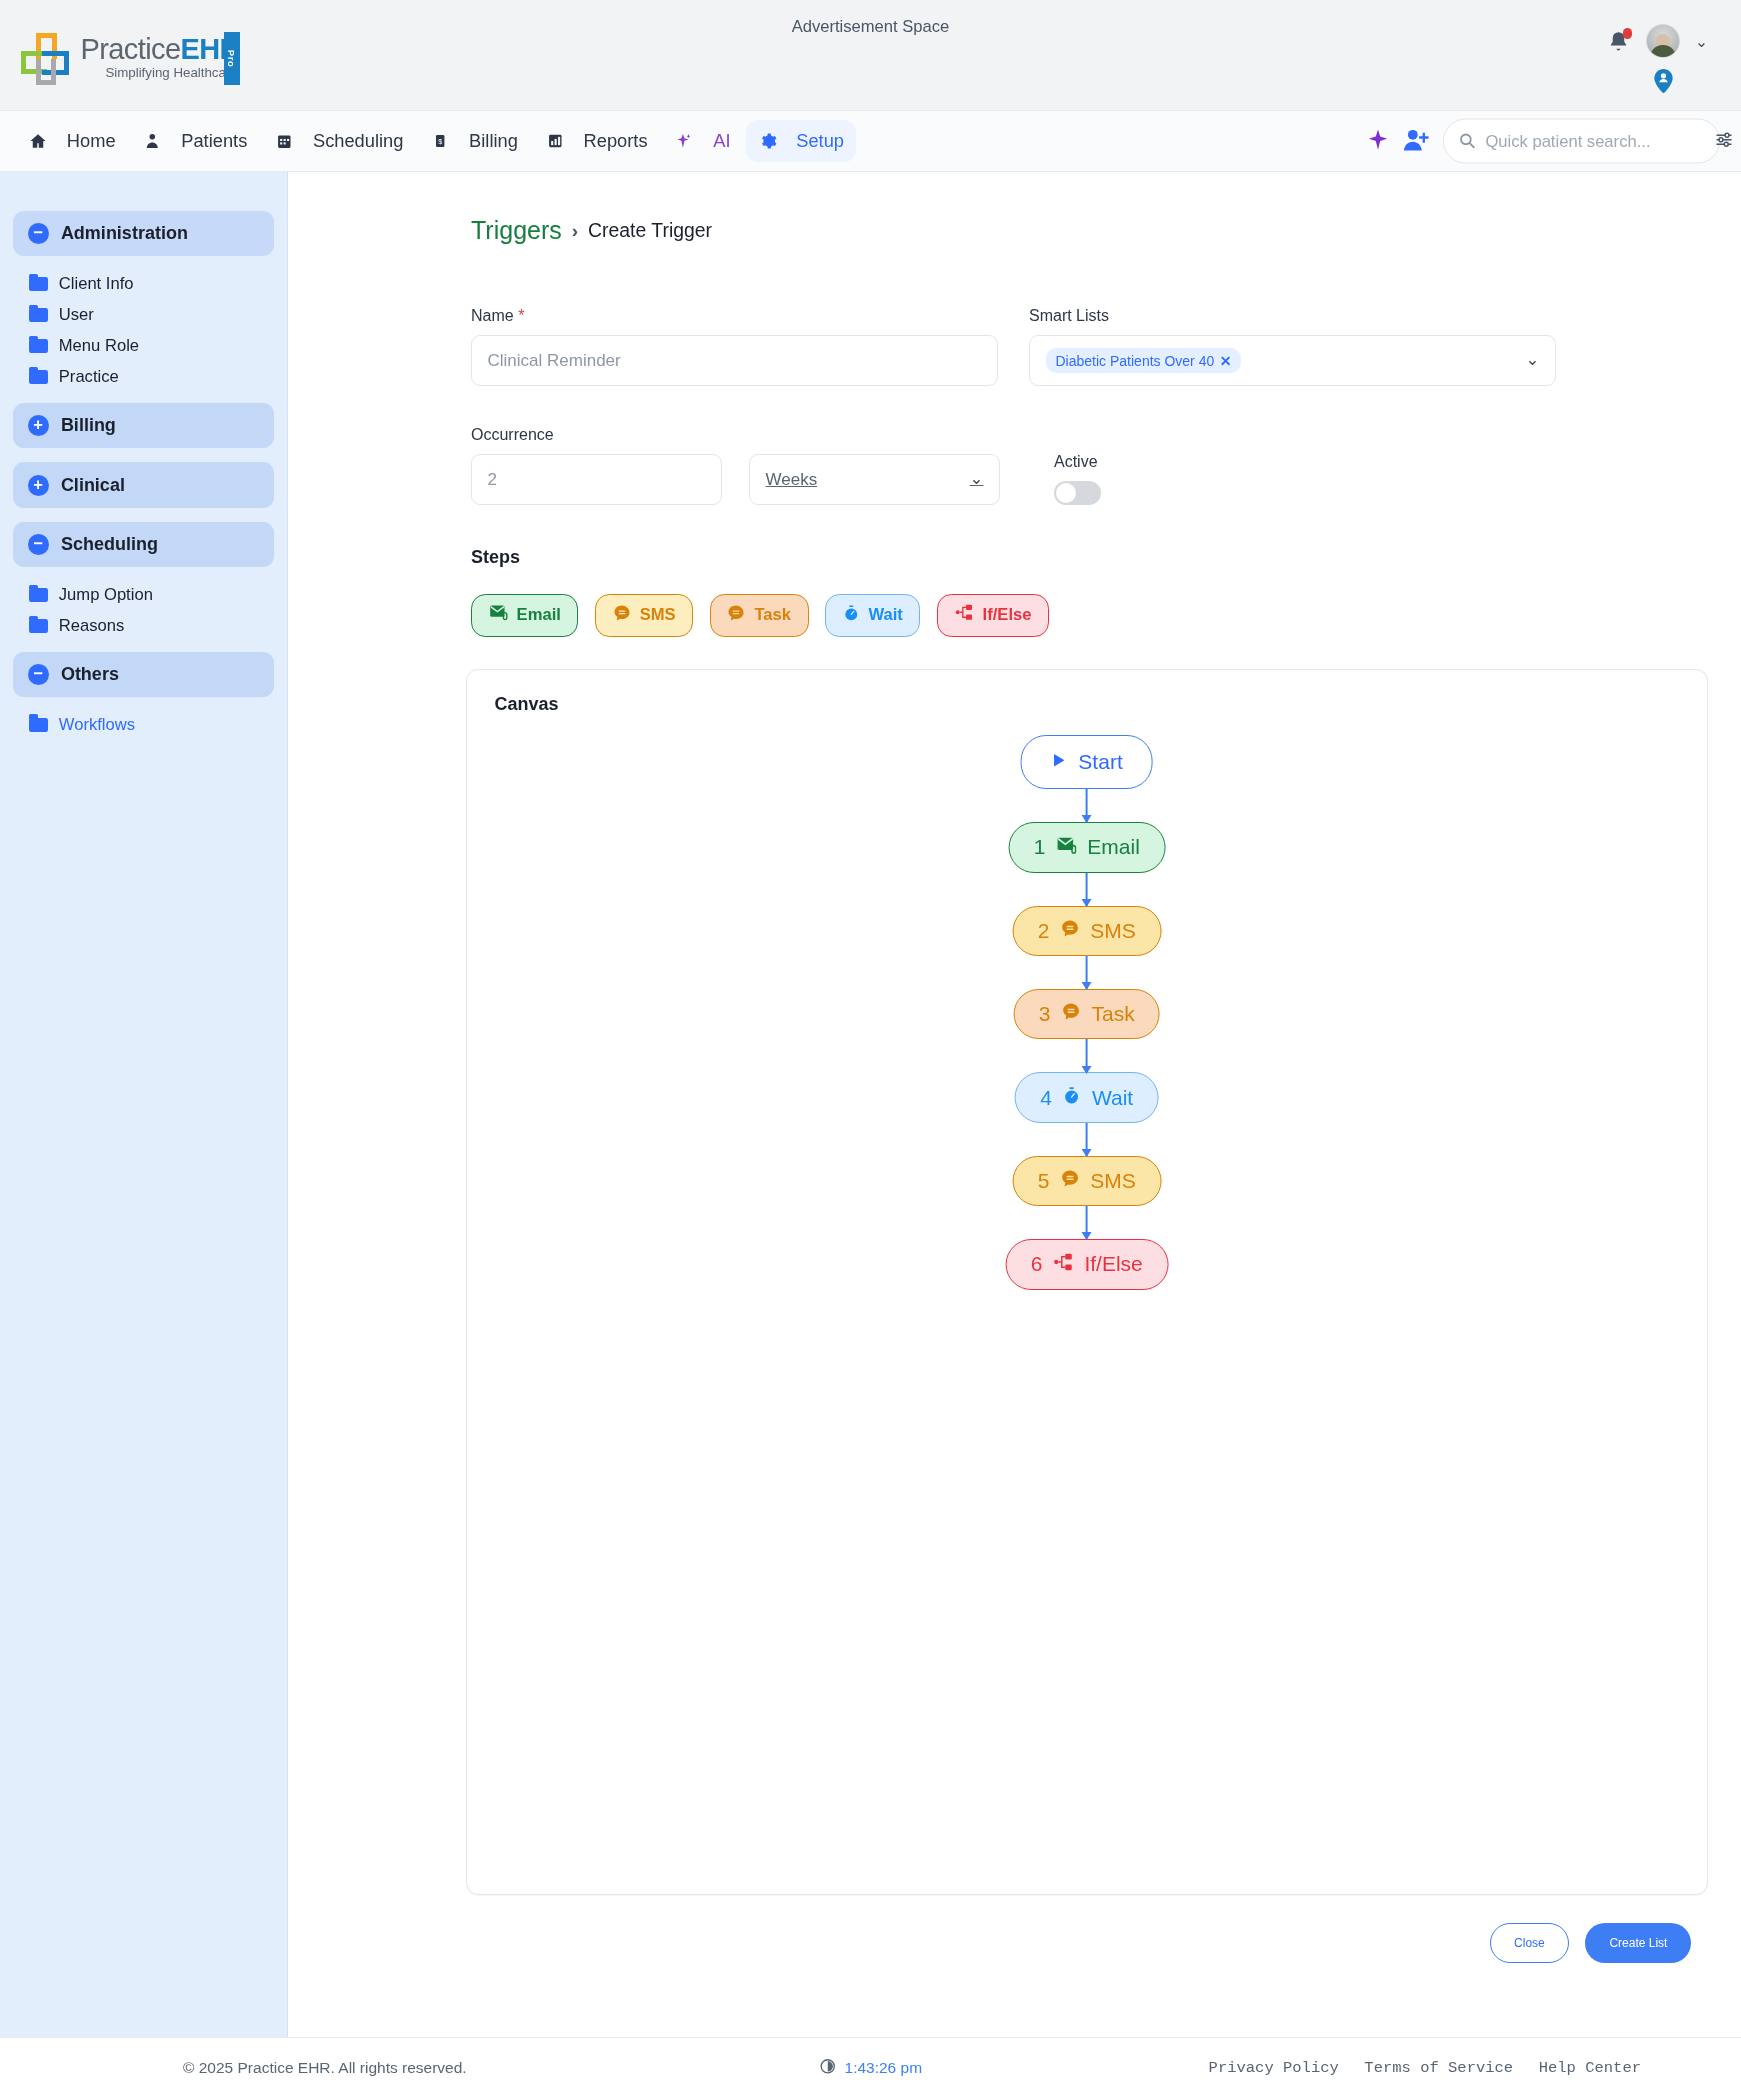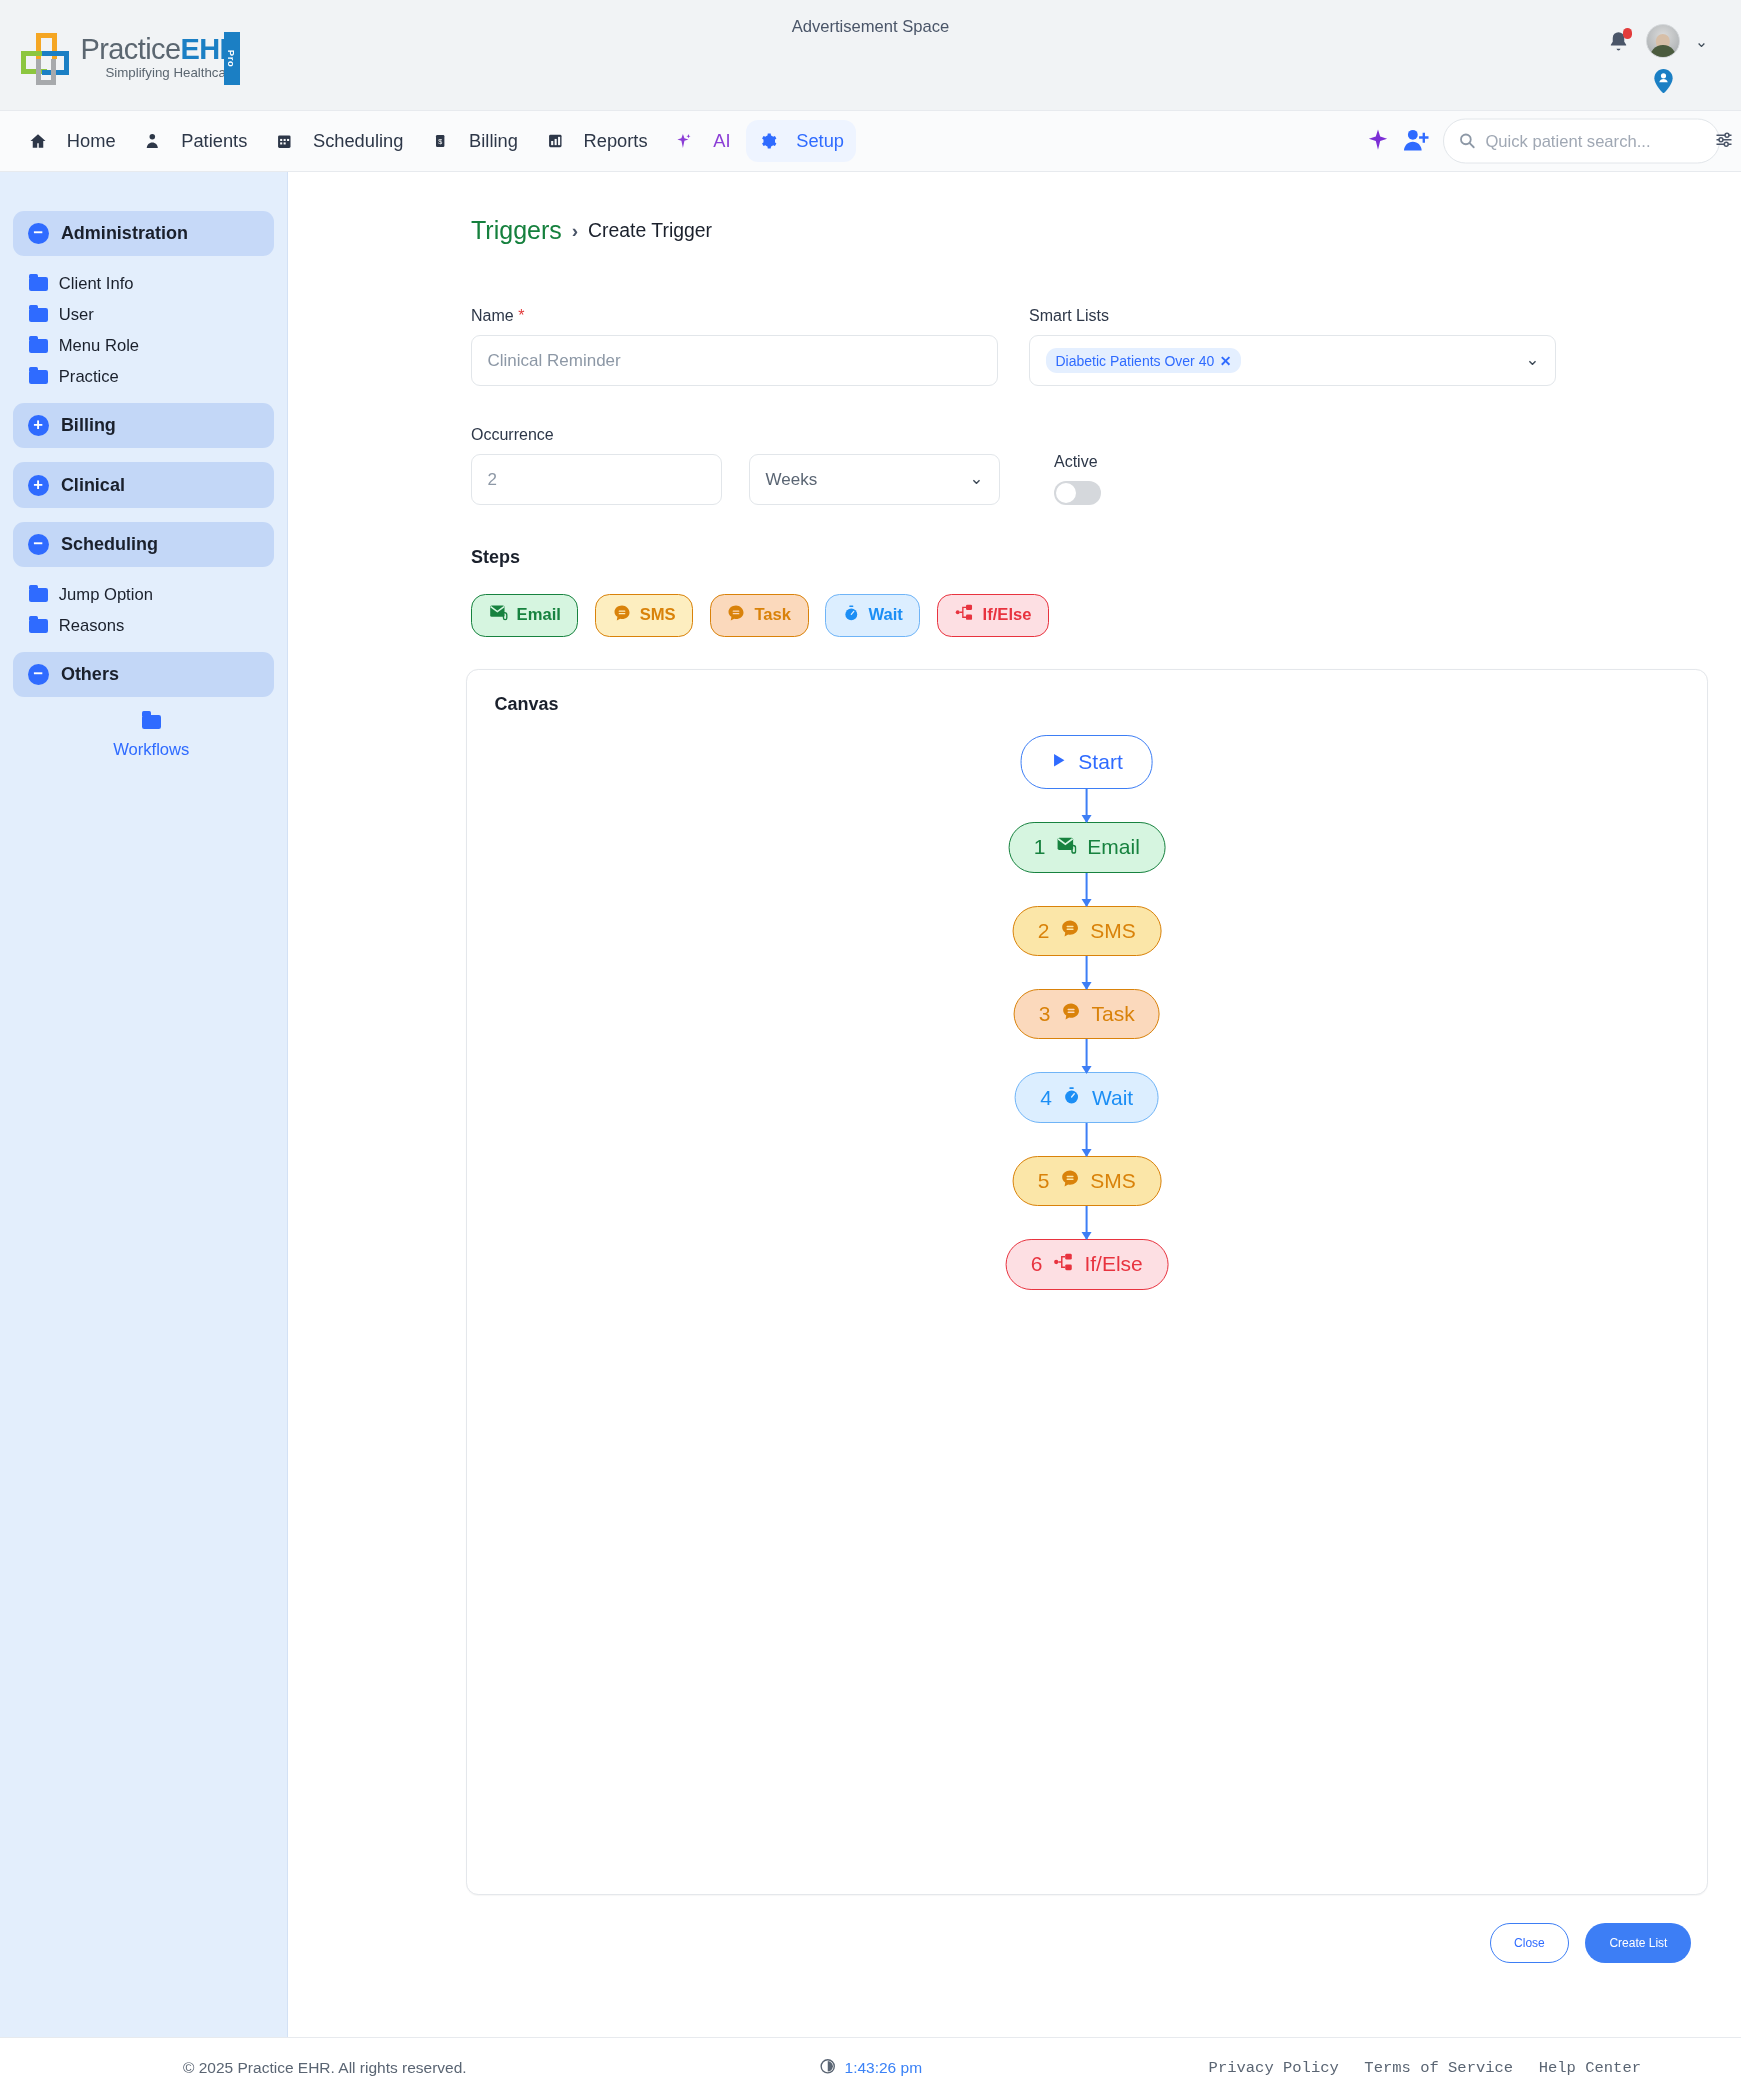--- a/index.html
+++ b/index.html
@@ -133,21 +133,21 @@
     display: flex; align-items: center; justify-content: center;
     font-size: 16.6px; font-weight: 700; line-height: 1;
     flex: 0 0 auto;
   }
   .sb-children { padding: 7.8px 0 10px 15.5px; }
   .sb-child {
     display: flex; align-items: center; gap: 11px;
     font-size: 16.6px; color: #1a202c;
     padding: 5.5px 0; cursor: pointer;
   }
-  .sb-child.current { color: #2f6bff; flex-direction: column; }
+  .sb-child.current { color: #2f6bff; }
   .folder {
     width: 19px; height: 14.4px; flex: 0 0 auto;
     background: #2f6bff; border-radius: 2.2px; position: relative;
   }
   .folder::before {
     content: ""; position: absolute; left: 0; top: -3.3px;
     width: 9px; height: 4.4px; background: #2f6bff; border-radius: 1.7px 1.7px 0 0;
   }
 
   .content {
@@ -193,21 +193,21 @@
   .chev { color: #3d4a57; font-size: 16.6px; line-height: 1; }
 
   .row2 { display: flex; align-items: flex-end; gap: 27px; margin-top: 40px; }
   .fld-occ { width: 251px; }
   .fld-unit { width: 251px; }
   .select {
     width: 100%; height: 51px;
     border: 0.6px solid #e2e6ea; border-radius: 9px;
     background: #fff; padding: 0 15.5px;
     display: flex; align-items: center; justify-content: space-between;
-    font-size: 17px; color: #5a6573; cursor: pointer;
+    font-size: 17px; color: #5a6573; cursor: pointer; text-decoration: underline;
   }
   .fld-active { margin-left: 27px; }
   .toggle {
     width: 47px; height: 24.4px; border-radius: 12.2px;
     background: #d5d8dc; position: relative; cursor: pointer;
   }
   .toggle .knob {
     position: absolute; left: 2.2px; top: 2.2px;
     width: 20px; height: 20px; border-radius: 50%;
     background: #fff;

